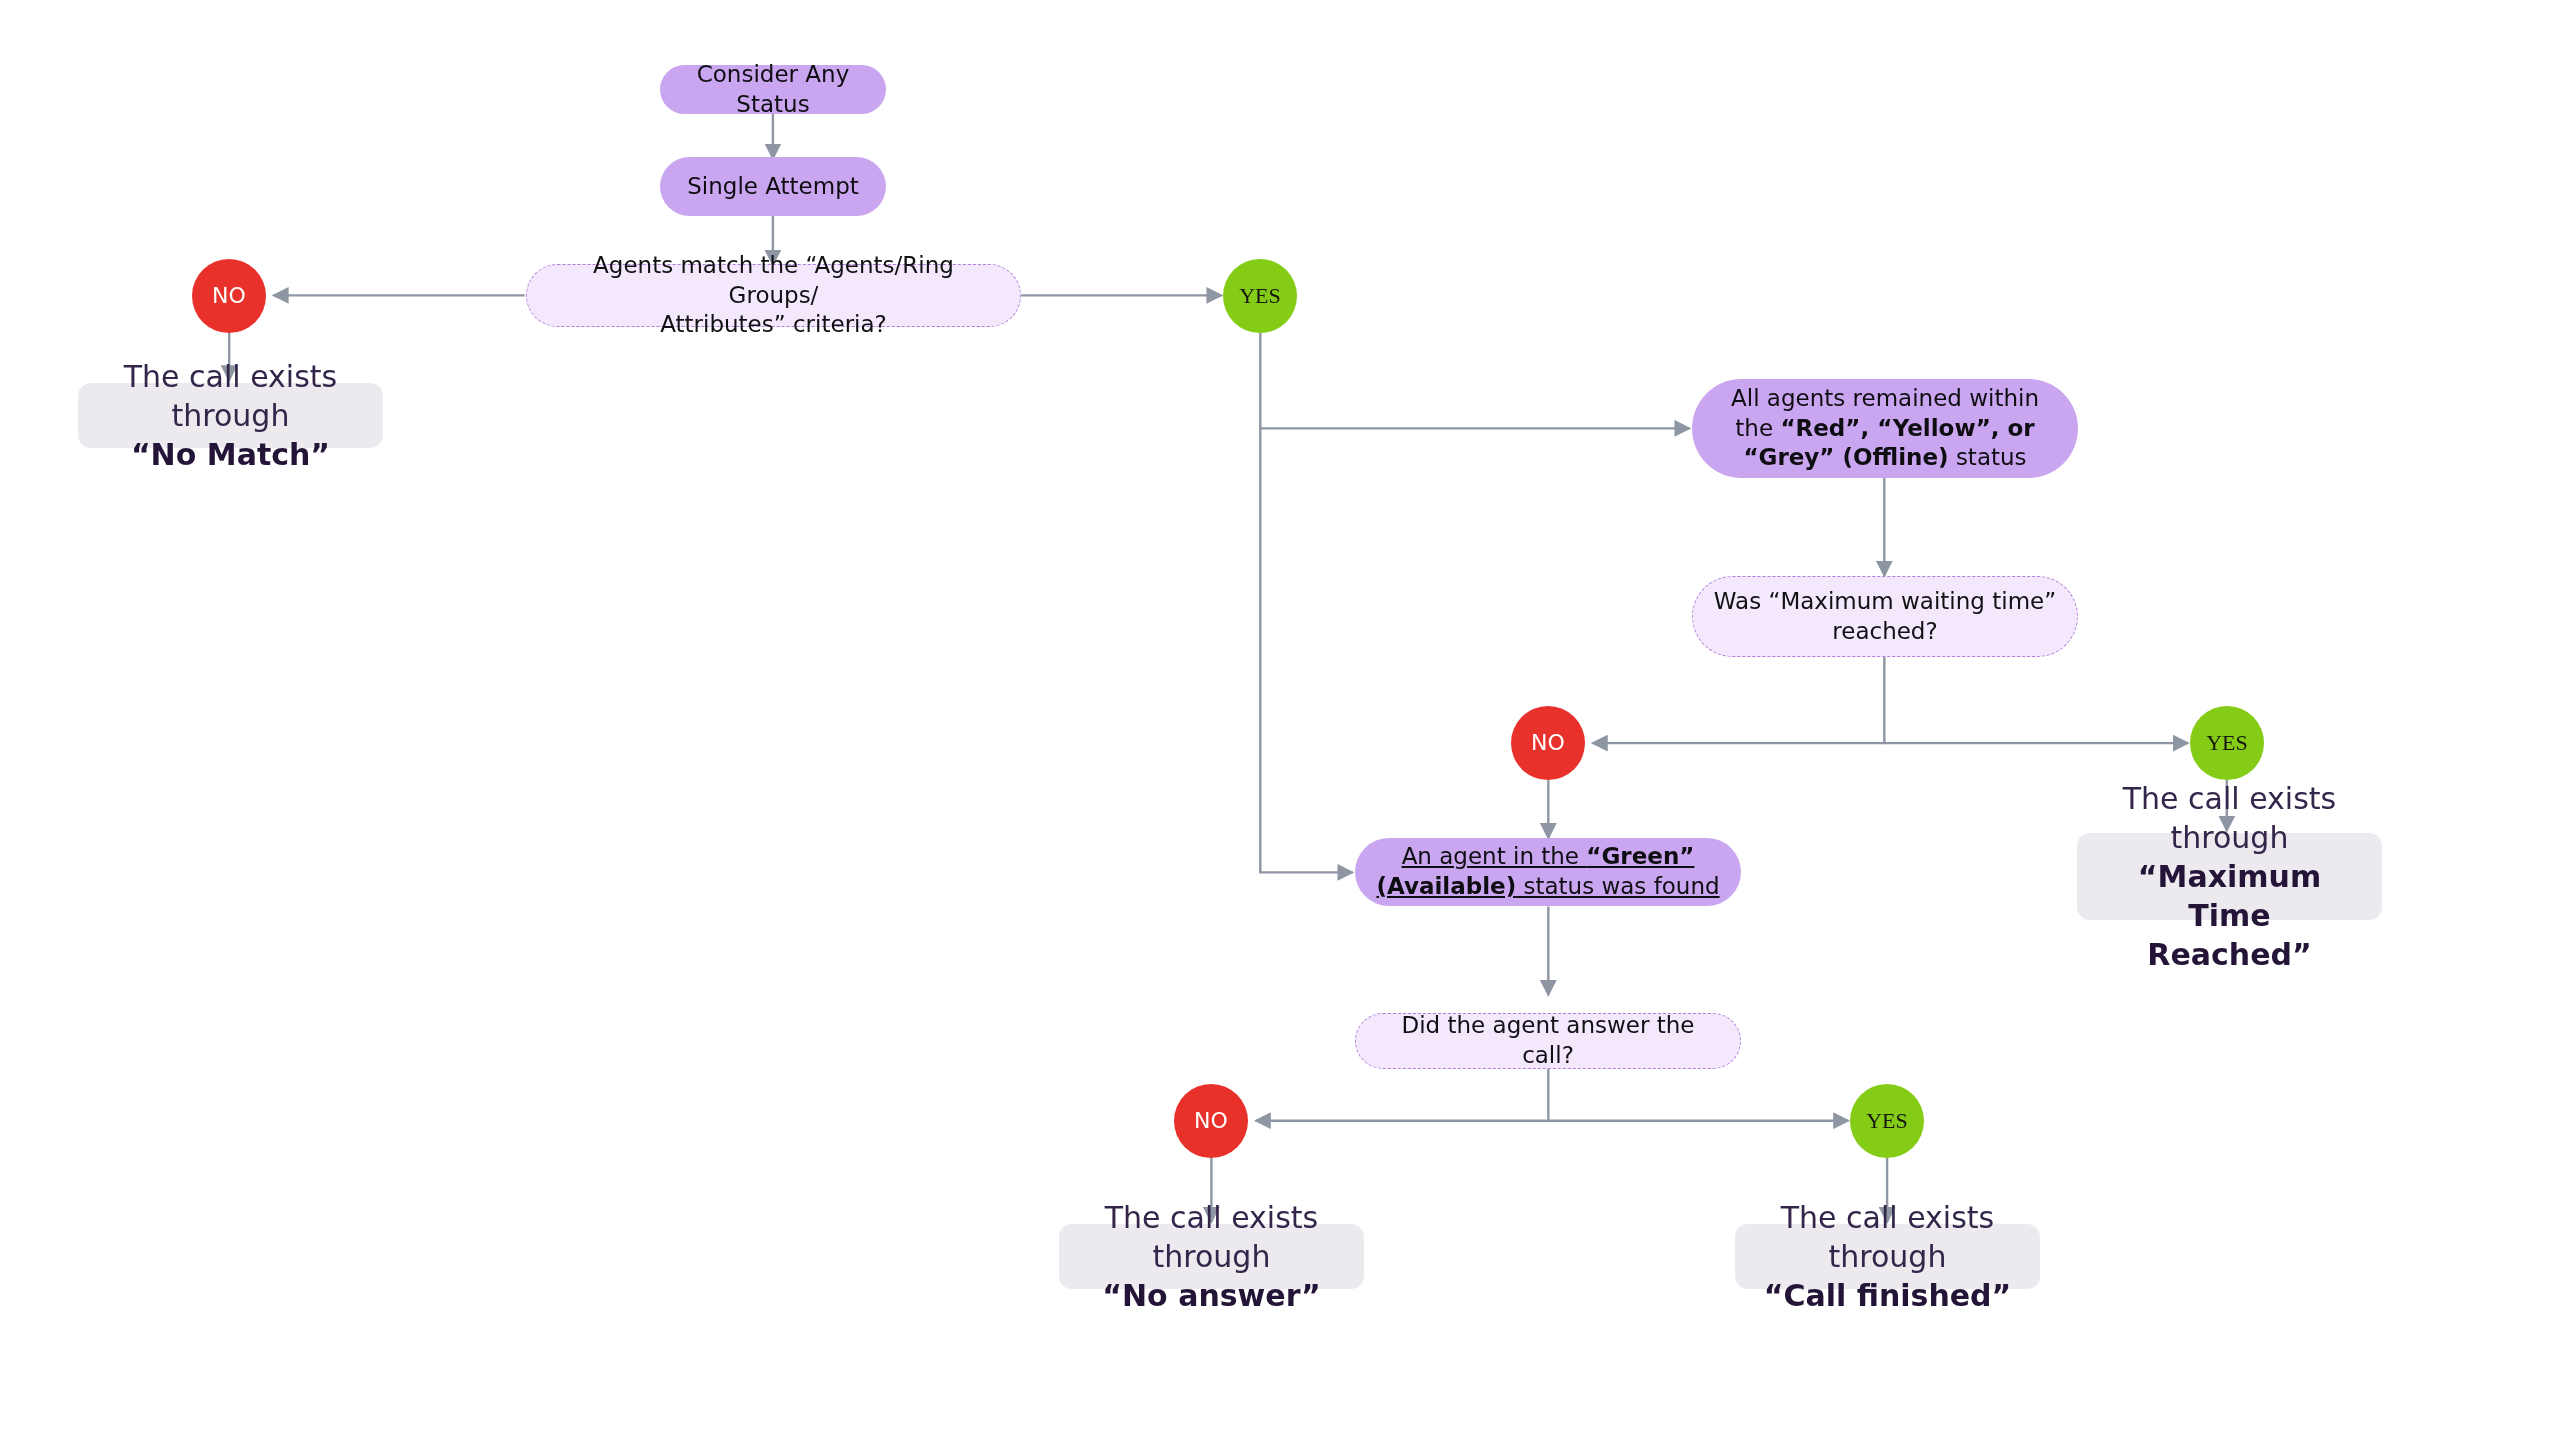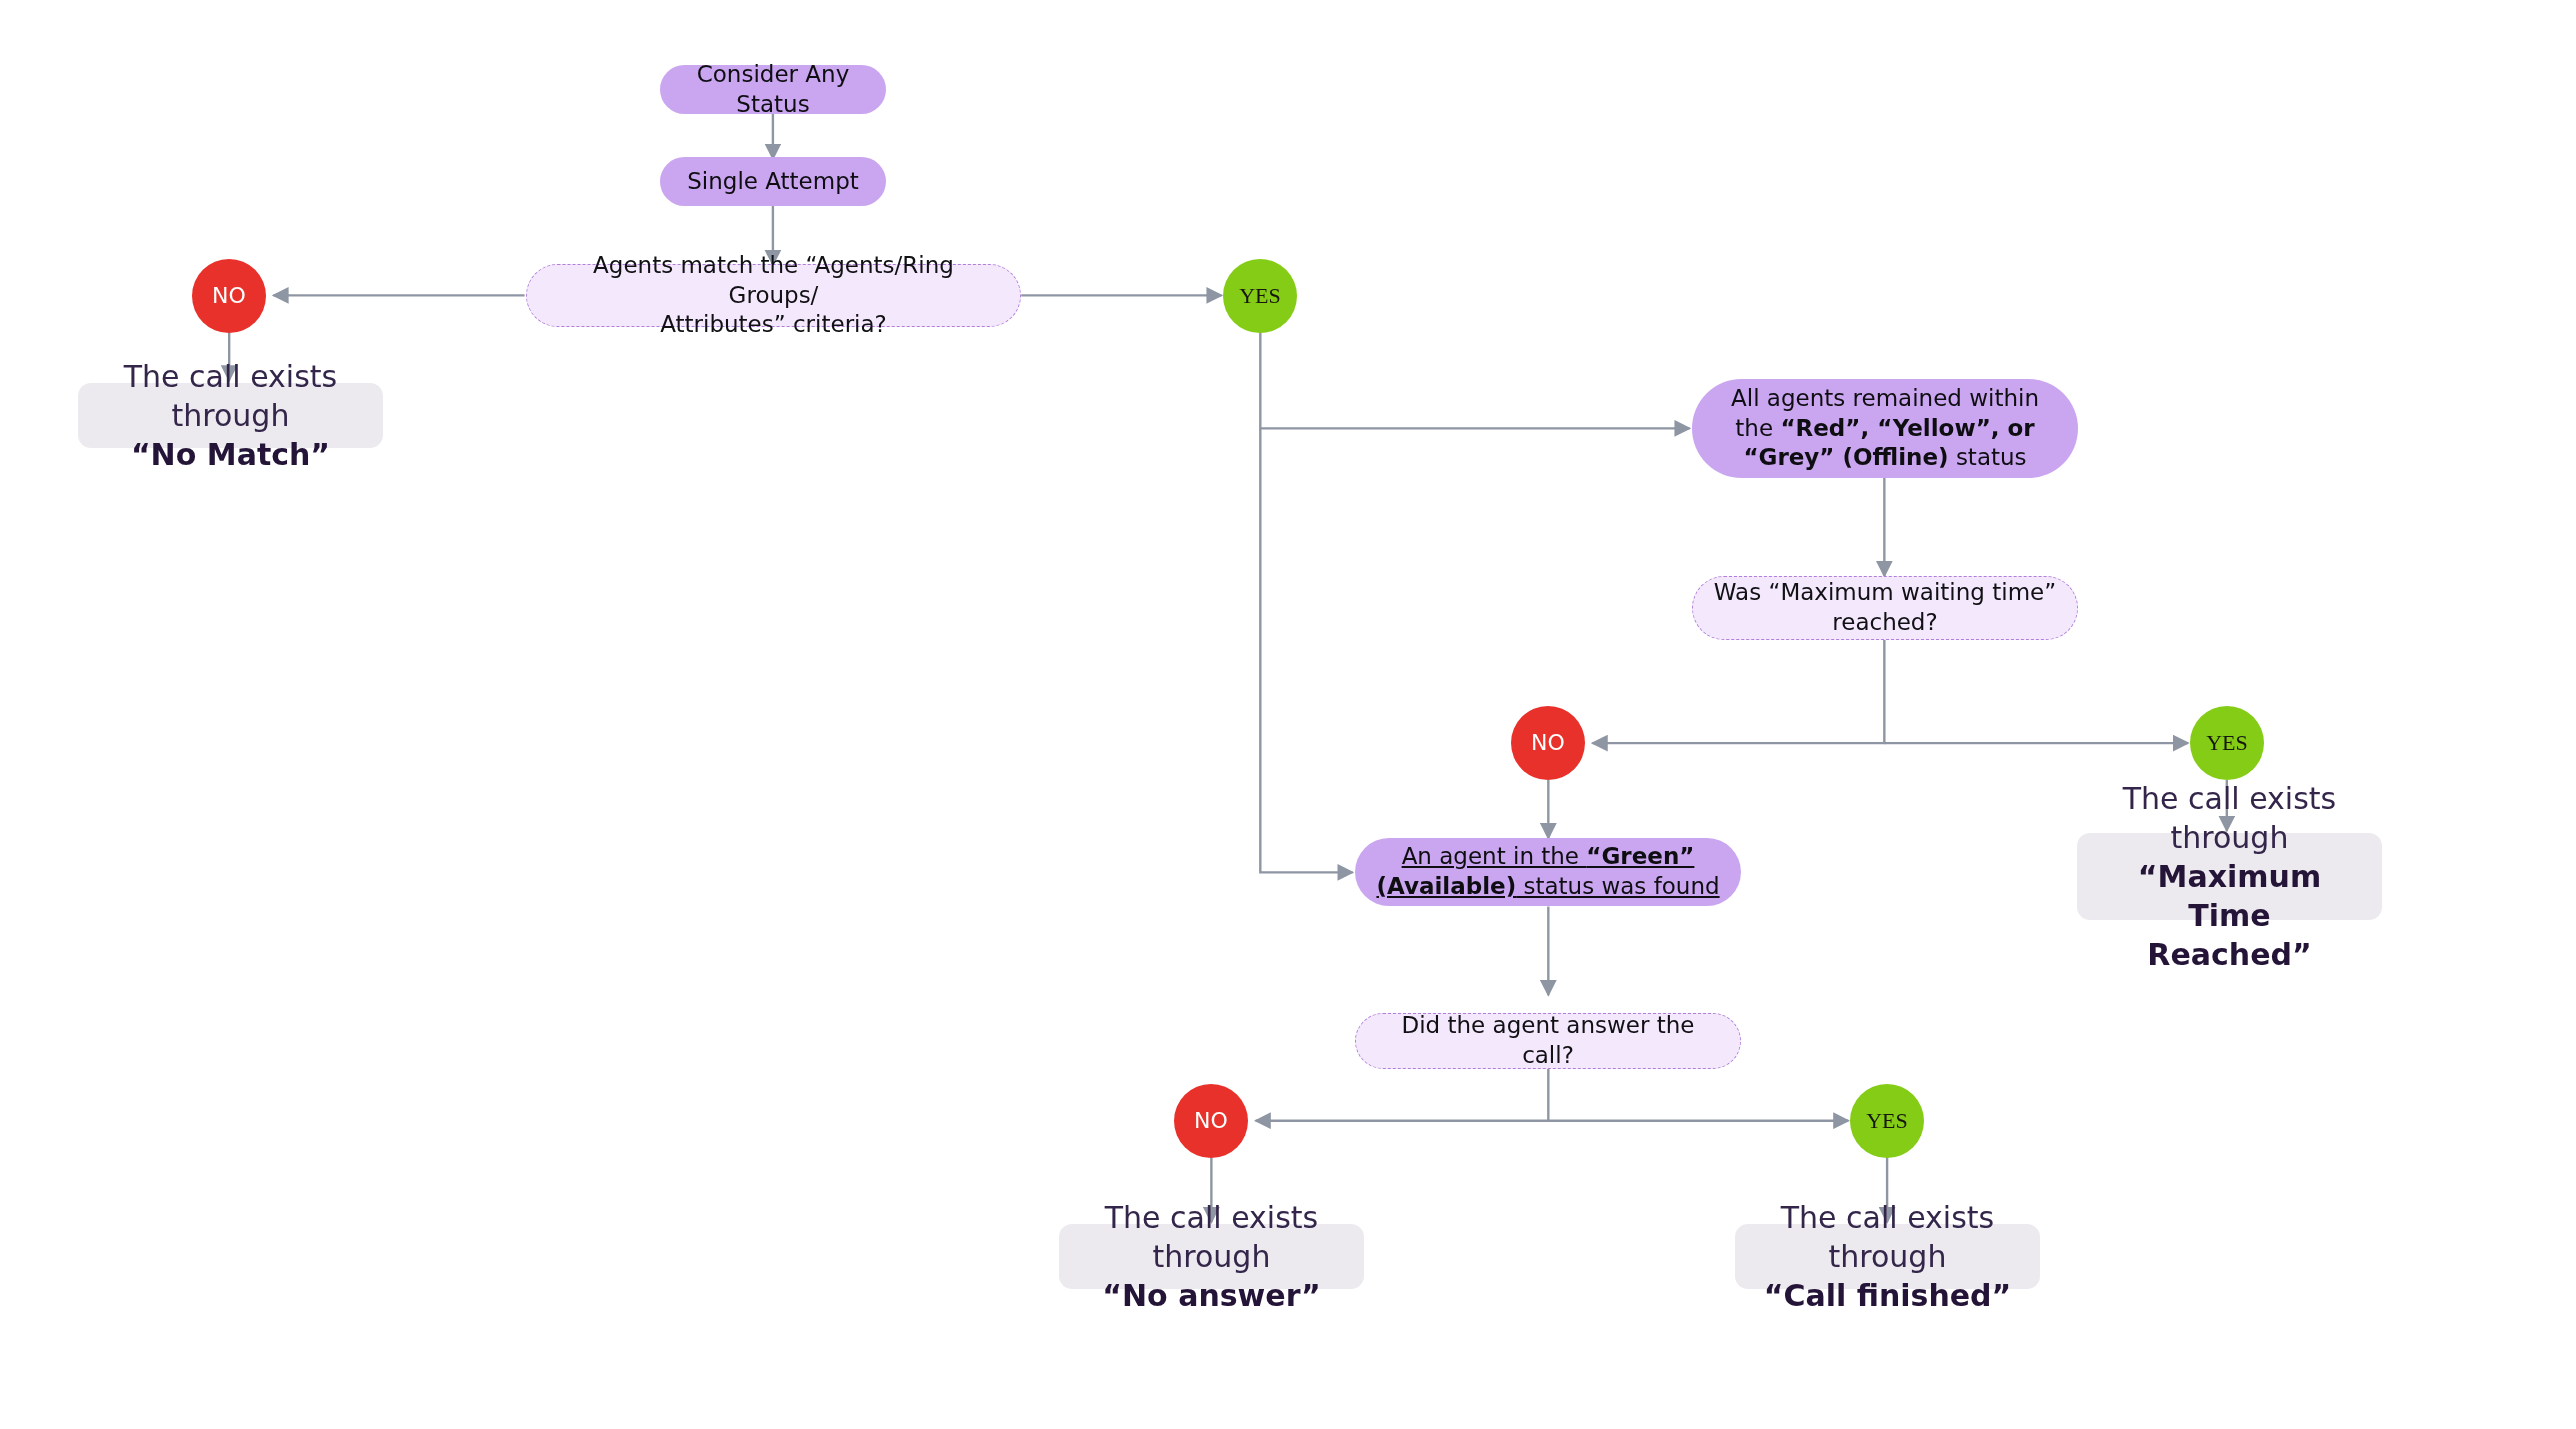--- a/index.html
+++ b/index.html
@@ -126,21 +126,21 @@
     <path d="M 1312 1254 L 1312 1324"></path>
 
     <path d="M 2044 1254 L 2044 1324"></path>
   </g>
 </svg>
 
 <div class="node proc" style="left:660px; top:65px; width:226px; height:49px;justify-content:center;">
   <span>Consider Any Status</span>
 </div>
 
-<div class="node proc" style="left:660px; top:157px; width:226px; height:49px;">
+<div class="node proc" style="left:660px; top:157px; width:226px; height:59px;">
   <span>Single Attempt</span>
 </div>
 
 <div class="node decision" style="left:526px; top:264px; width:495px; height:63px;">
   <span>
     <span>Agents match the “Agents/Ring Groups/</span><br>
     <span>Attributes” criteria?</span>
   </span>
 </div>
 
@@ -160,21 +160,21 @@
 </div>
 
 <div class="node proc" style="left:1692px; top:379px; width:386px; height:99px;">
   <span>
     <span>All agents remained within</span><br>
     <span>the </span><b>“Red”, “Yellow”, or</b><br>
     <b>“Grey” (Offline)</b><span> status</span>
   </span>
 </div>
 
-<div class="node decision" style="left:1692px; top:576px; width:386px; height:64px;justify-content:center;">
+<div class="node decision" style="left:1692px; top:576px; width:386px; height:81px;justify-content:center;">
   <span>
     <span>Was “Maximum waiting time”</span><br>
     <span>reached?</span>
   </span>
 </div>
 
 <div class="node badge badge-no" style="left:1511px; top:706px; width:74px; height:74px;">
   <span>NO</span>
 </div>
 

